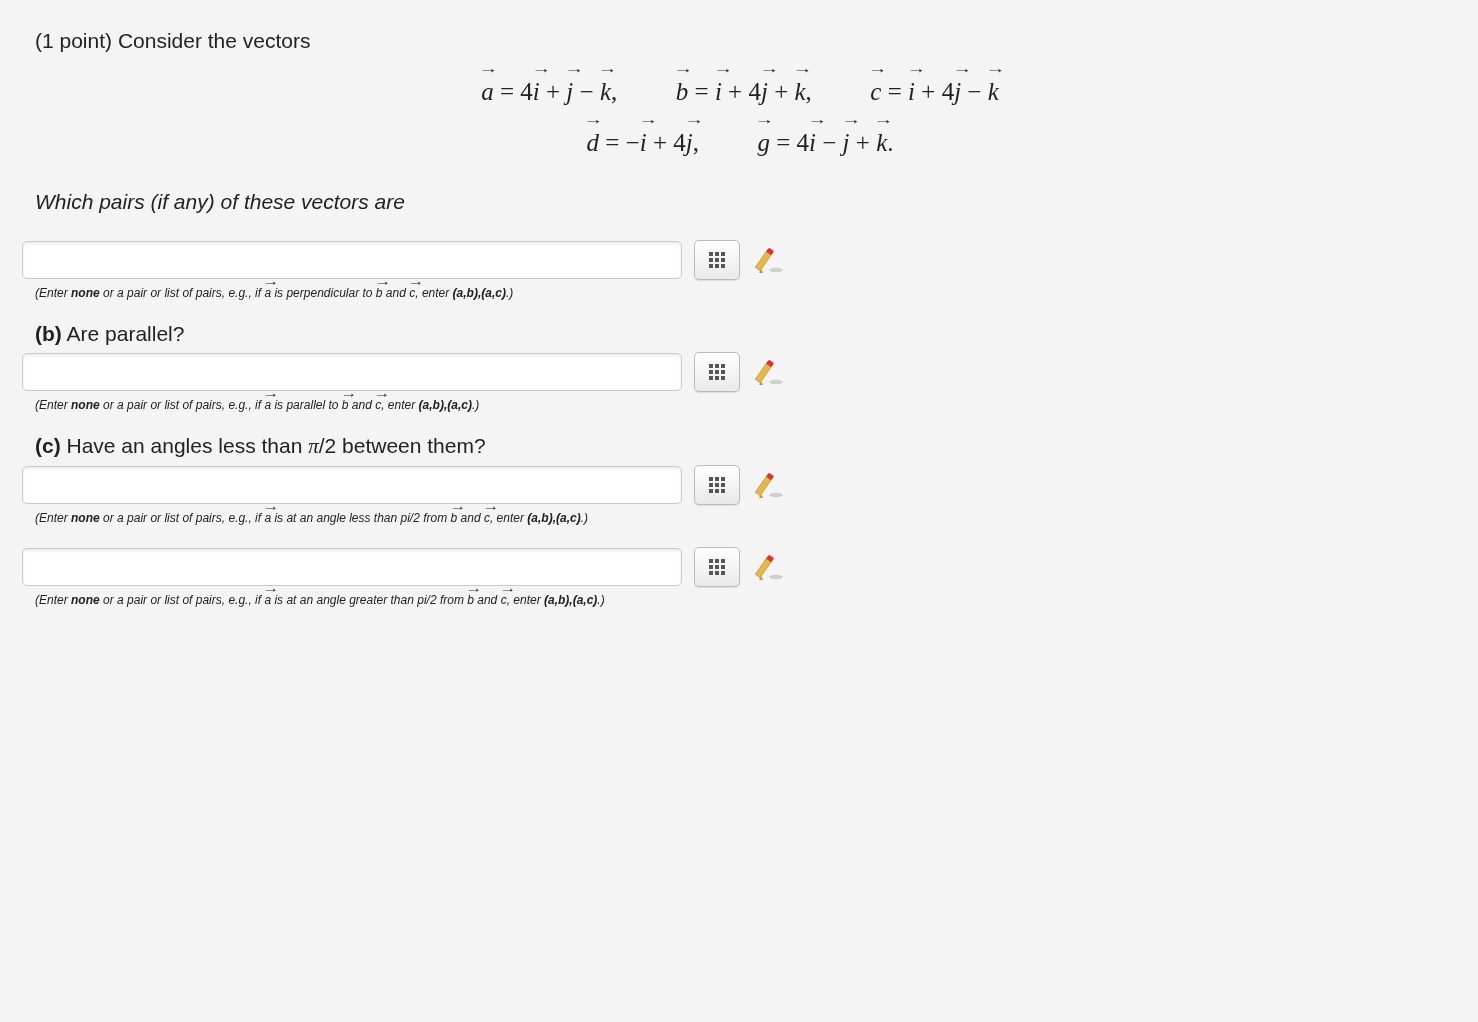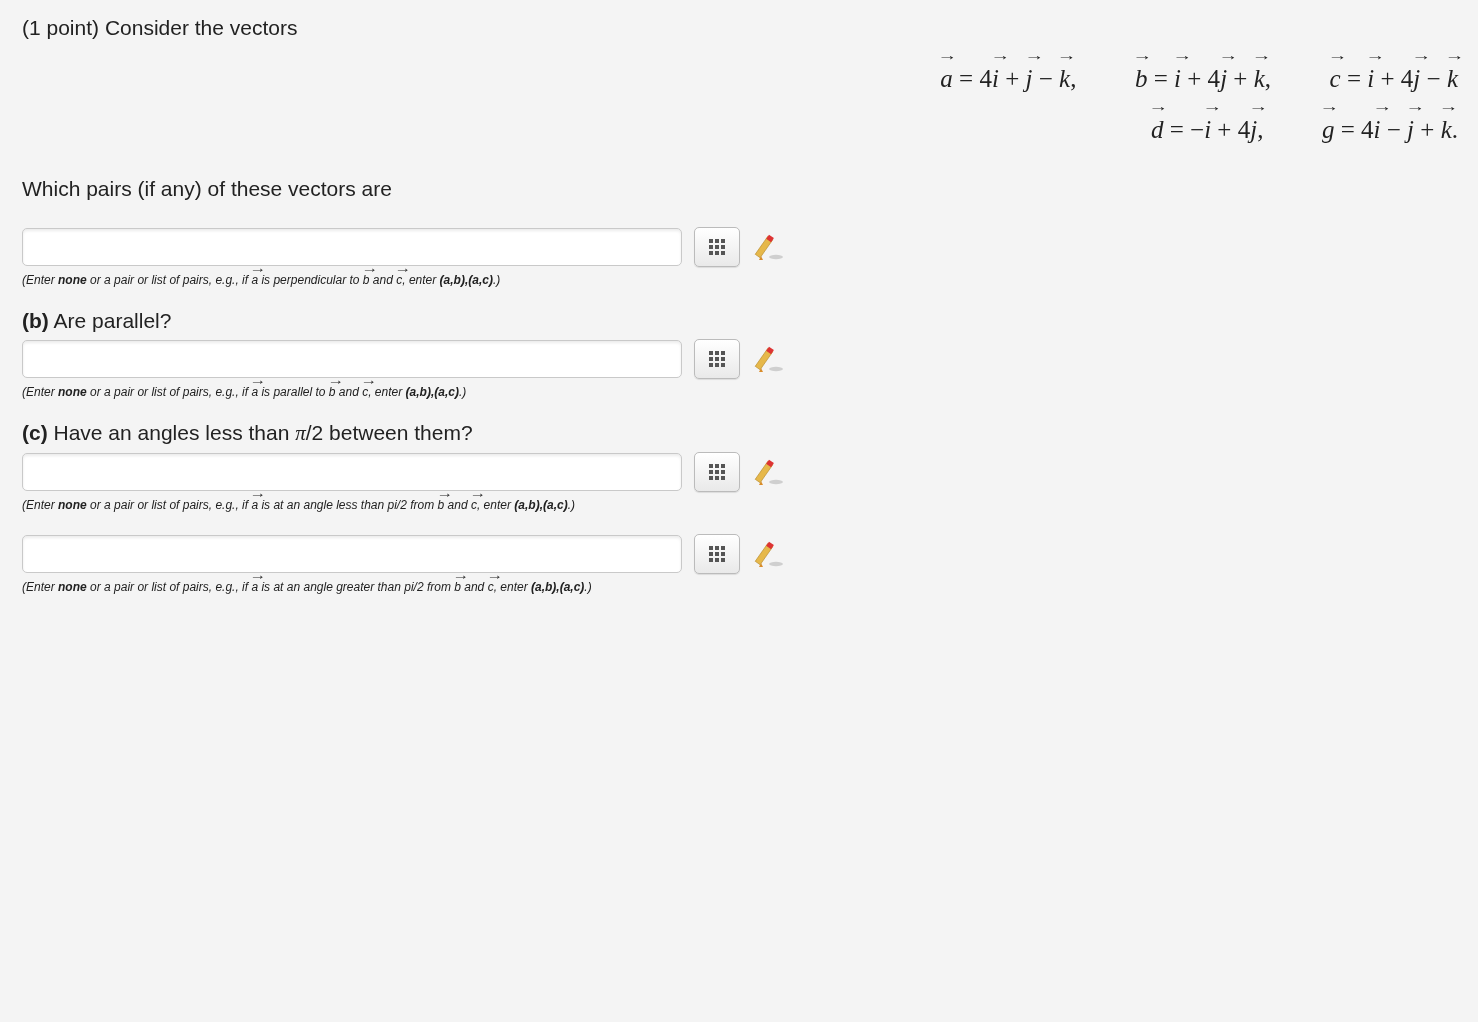--- a/index.html
+++ b/index.html
@@ -8,31 +8,31 @@
     background: #f4f4f4;
     font-family: "Helvetica Neue", Helvetica, Arial, sans-serif;
     font-size: 20px;
     color: #222;
   }
   .page {
     padding: 16px 20px 30px 22px;
     max-width: 1478px;
     box-sizing: border-box;
   }
-  p { margin: 0; }
+  p { margin: 13px; }
   .intro { margin-bottom: 18px; font-size: 21px; }
   .equations {
     text-align: center;
     font-family: "Times New Roman", Times, serif;
     font-size: 25px;
     line-height: 1.7;
     margin-bottom: 26px;
     white-space: nowrap;
   }
-  .equations .line { margin-bottom: 8px; text-align: right; }
+  .equations .line { margin-bottom: 8px; }
   .gap { display:inline-block; width:46px; }
   .vec {
     position: relative;
     display: inline-block;
     padding-top: 0px;
   }
   .vec::after {
     content: "→";
     position: absolute;
     top: -14px;
@@ -50,21 +50,21 @@
   .vec-small::after {
     content: "→";
     position: absolute;
     top: -12px;
     left: 0;
     right: 0;
     text-align: center;
     font-size: 12px;
     transform: scaleX(1.4);
   }
-  .which { margin-bottom: 26px; font-size: 21px;}
+  .which { margin-bottom: 26px; font-size: 21px; font-style: italic;}
   .part { margin-bottom: 22px; }
   .part-label { font-size: 21px; margin-bottom: 6px; }
   .part-label b { font-weight: bold; }
   .answer-row {
     display: flex;
     align-items: center;
     gap: 12px;
     margin-bottom: 6px;
   }
   .answer-input {

